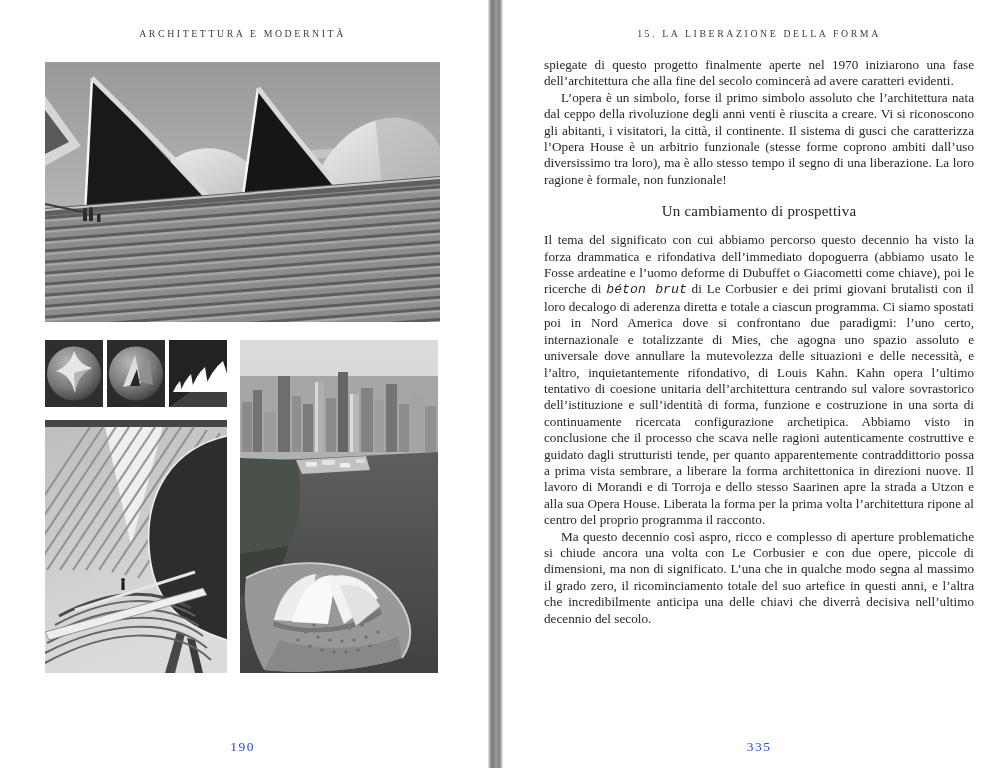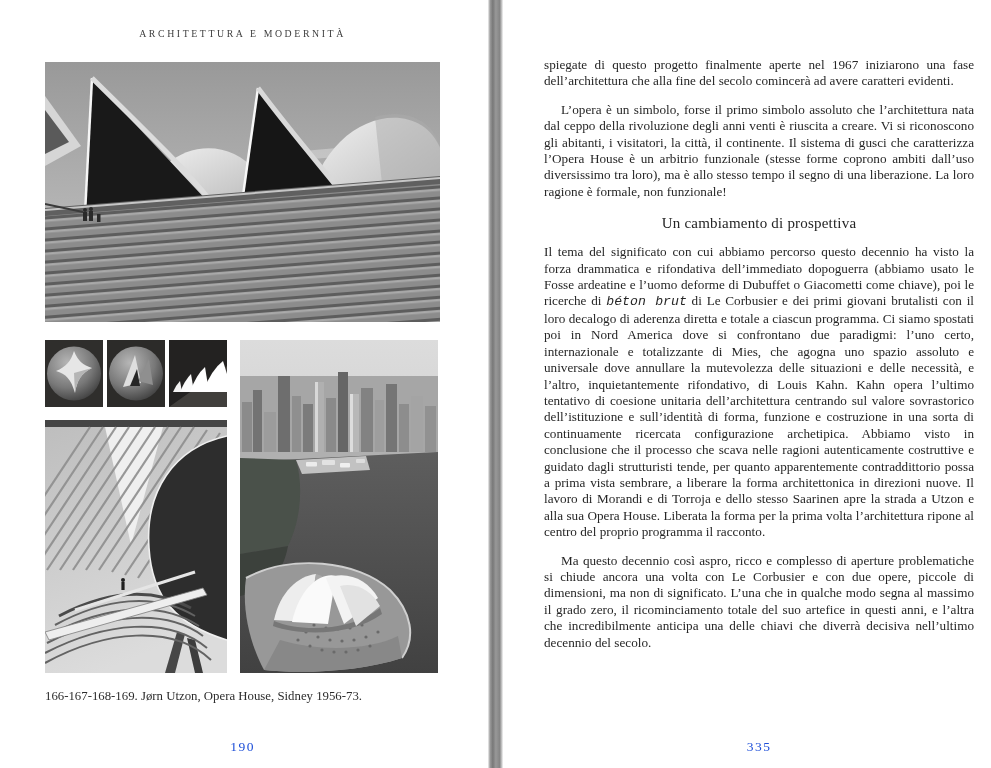--- a/index.html
+++ b/index.html
@@ -19,21 +19,21 @@
   .fig-strip{left:45px;top:340px;width:182px;height:67px;}
   .fig-interior{left:45px;top:420px;width:182px;height:253px;}
   .fig-aerial{left:240px;top:340px;width:198px;height:333px;}
   .caption{position:absolute;left:45px;top:688px;width:410px;font-size:12.8px;line-height:16px;color:#2c2c2c;}
   .folio{position:absolute;top:739px;font-size:13.5px;letter-spacing:1.5px;color:#1d4ed8;text-align:center;}
   .page-left .folio{left:45px;width:395px;}
   .page-right .folio{left:41px;width:430px;}
   .text-col{position:absolute;left:41px;top:57px;width:430px;font-size:13.2px;line-height:16.4px;
             text-align:justify;hyphens:auto;-webkit-hyphens:auto;color:#262626;}
   .text-col p{margin:0;padding:0;}
-  .text-col p.indent{text-indent:17px;margin-top:12px;}
+  .text-col p.indent{text-indent:17px;}
   .section-heading{font-size:15px;font-weight:400;text-align:center;margin:13px 0 11px 0;
                    line-height:20px;letter-spacing:0.2px;color:#242424;}
   .it{font-style:italic;font-family:Liberation Mono, monospace;}
 </style>
 </head>
 <body>
 
 <div class="spread">
 
   <section class="page page-left">
@@ -229,31 +229,31 @@
         </g>
         <path d="M34,281 C60,292 110,292 140,268 L142,274 C112,296 60,296 33,286 Z" fill="#777777"></path>
         <path d="M34,280 C40,252 58,236 76,234 L68,282 Z" fill="#ededed"></path>
         <path d="M68,282 L76,234 L82,236 L74,283 Z" fill="#a8a8a8"></path>
         <path d="M52,282 C60,246 82,232 96,236 L88,284 Z" fill="#fafafa"></path>
         <path d="M86,238 C108,230 128,240 138,258 L104,284 Z" fill="#f3f3f3"></path>
         <path d="M100,246 C118,242 132,252 140,266 L116,286 Z" fill="#e2e2e2"></path>
       </svg>
     </figure>
 
-    <div class="caption">166-167-168-169. Jørn Utzon, Opera House, Sidney 1956-73.</div>
     <div class="folio">190</div>
   </section>
 
   <div class="gutter"></div>
 
   <section class="page page-right">
 
+    <div class="running-head">15. LA LIBERAZIONE DELLA FORMA</div>
 
     <div class="text-col">
-      <p>spiegate di questo progetto finalmente aperte nel 1967 iniziarono una fase dell’architettura che alla fine del secolo comincerà ad avere caratteri evidenti.</p>
+      <p>spiegate di questo progetto finalmente aperte nel 1970 iniziarono una fase dell’architettura che alla fine del secolo comincerà ad avere caratteri evidenti.</p>
       <p class="indent">L’opera è un simbolo, forse il primo simbolo assoluto che l’architettura nata dal ceppo della rivoluzione degli anni venti è riuscita a creare. Vi si riconoscono gli abitanti, i visitatori, la città, il continente. Il sistema di gusci che caratterizza l’Opera House è un arbitrio funzionale (stesse forme coprono ambiti dall’uso diversissimo tra loro), ma è allo stesso tempo il segno di una liberazione. La loro ragione è formale, non funzionale!</p>
       <h2 class="section-heading">Un cambiamento di prospettiva</h2>
       <p><span>Il tema del significato con cui abbiamo percorso questo decennio ha visto la forza drammatica e rifondativa dell’immediato dopoguerra (abbiamo usato le Fosse ardeatine e l’uomo deforme di Dubuffet o Giacometti come chiave), poi le ricerche di </span><span class="it">béton brut</span><span> di Le Corbusier e dei primi giovani brutalisti con il loro decalogo di aderenza diretta e totale a ciascun programma. Ci siamo spostati poi in Nord America dove si confrontano due paradigmi: l’uno certo, internazionale e totalizzante di Mies, che agogna uno spazio assoluto e universale dove annullare la mutevolezza delle situazioni e delle necessità, e l’altro, inquietantemente rifondativo, di Louis Kahn. Kahn opera l’ultimo tentativo di coesione unitaria dell’architettura centrando sul valore sovrastorico dell’istituzione e sull’identità di forma, funzione e costruzione in una sorta di continuamente ricercata configurazione archetipica. Abbiamo visto in conclusione che il processo che scava nelle ragioni autenticamente costruttive e guidato dagli strutturisti tende, per quanto apparentemente contraddittorio possa a prima vista sembrare, a liberare la forma architettonica in direzioni nuove. Il lavoro di Morandi e di Torroja e dello stesso Saarinen apre la strada a Utzon e alla sua Opera House. Liberata la forma per la prima volta l’architettura ripone al centro del proprio programma il racconto.</span></p>
       <p class="indent">Ma questo decennio così aspro, ricco e complesso di aperture problematiche si chiude ancora una volta con Le Corbusier e con due opere, piccole di dimensioni, ma non di significato. L’una che in qualche modo segna al massimo il grado zero, il ricominciamento totale del suo artefice in questi anni, e l’altra che incredibilmente anticipa una delle chiavi che diverrà decisiva nell’ultimo decennio del secolo.</p>
     </div>
 
     <div class="folio">335</div>
   </section>
 
 </div>

